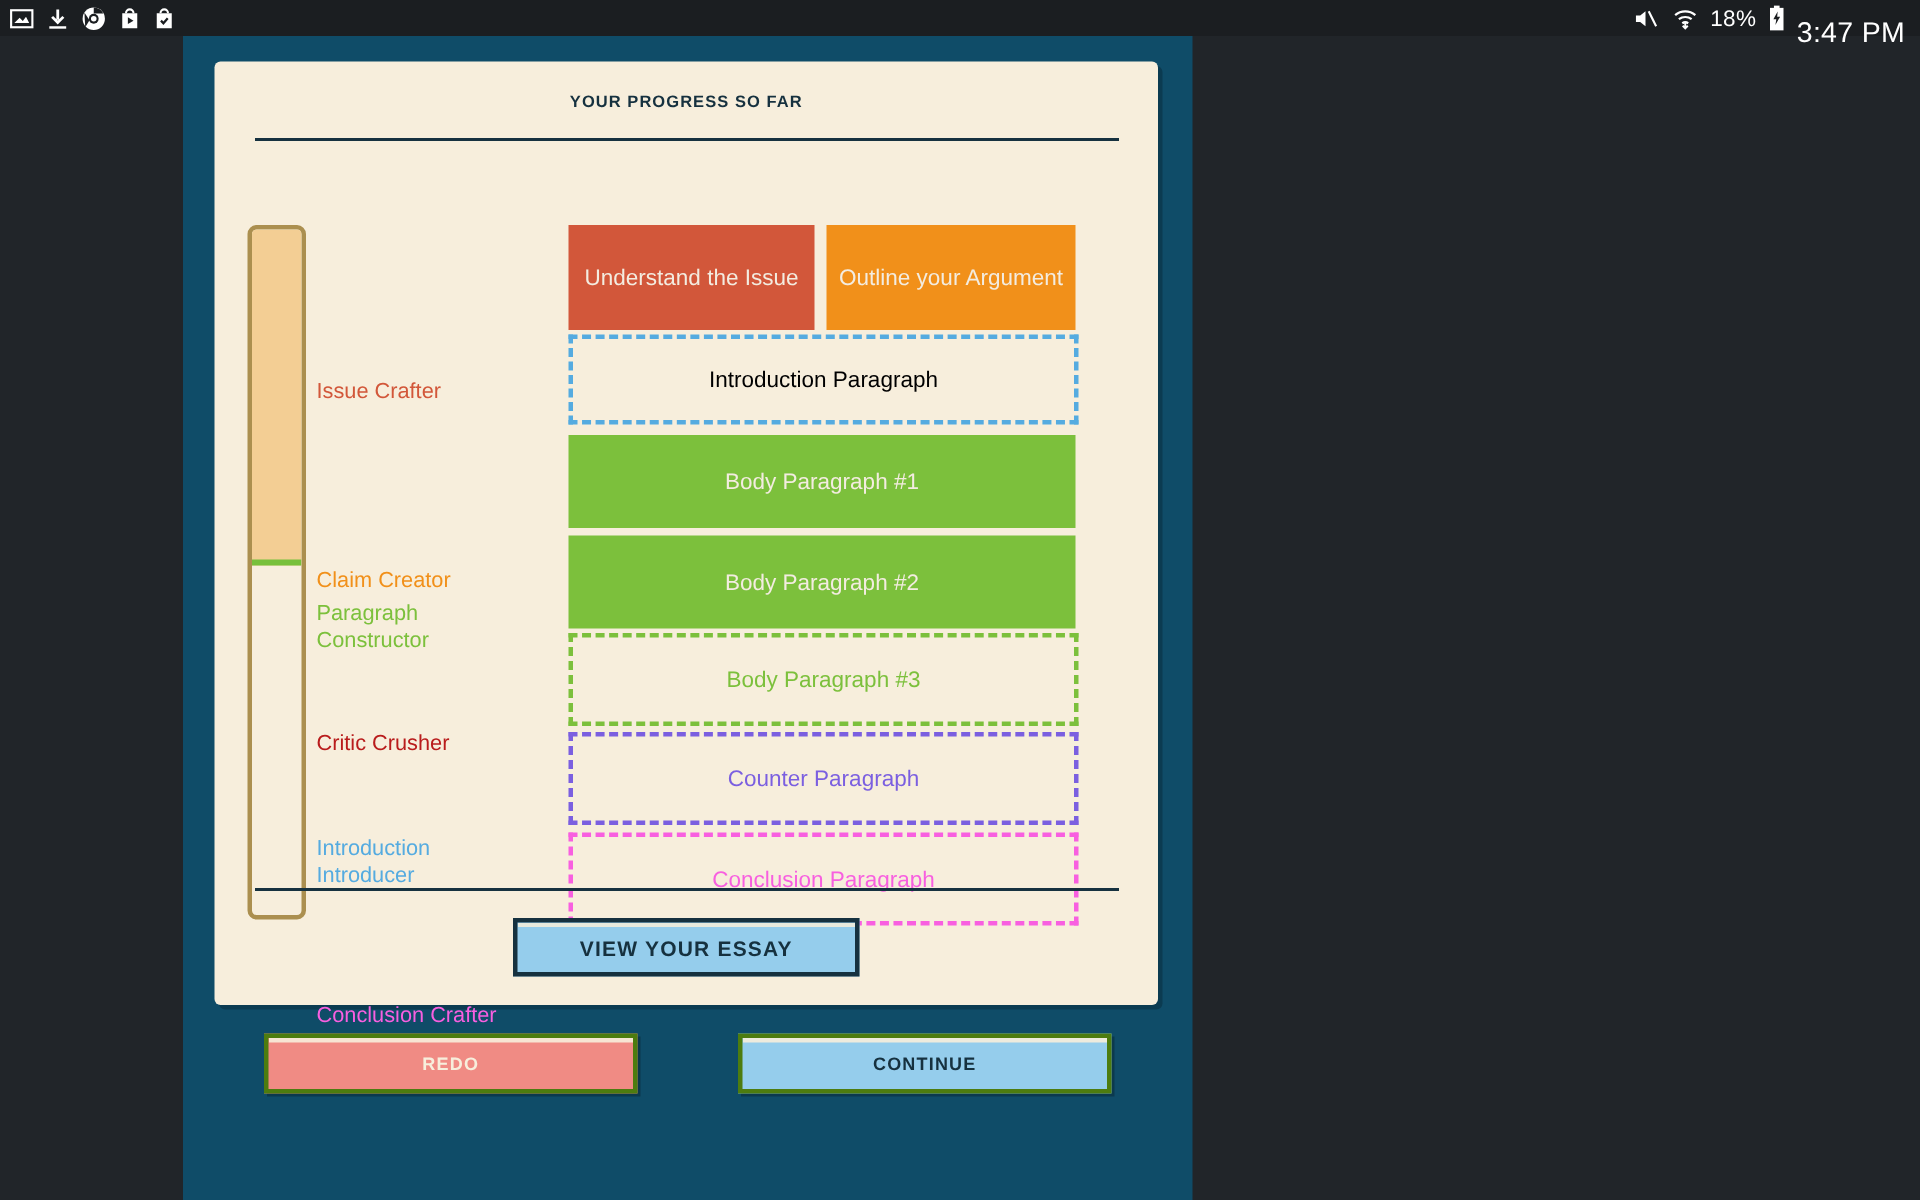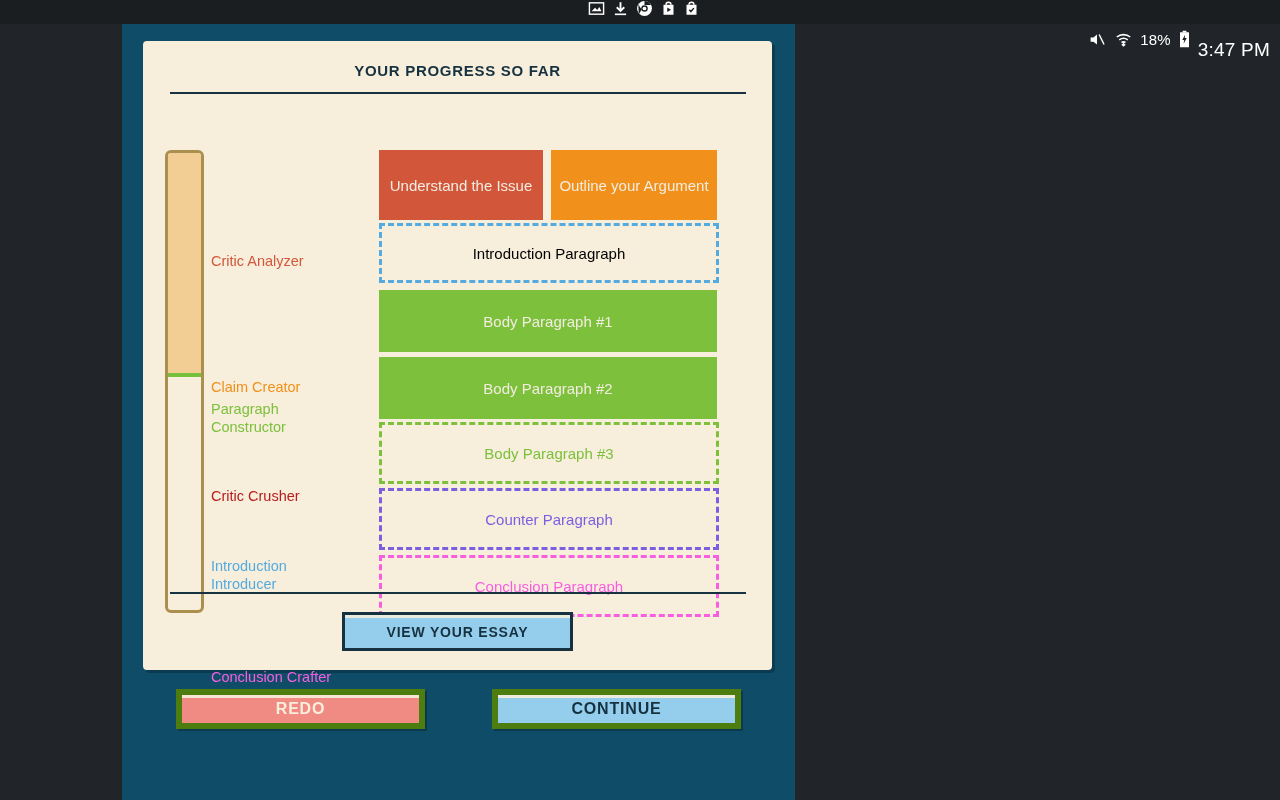--- a/index.html
+++ b/index.html
@@ -10,21 +10,20 @@
     overflow: hidden;
   }
 
   
   .statusbar {
     position: absolute; top: 0; left: 0;
     width: 1280px; height: 24px;
     background: #1b1e21;
     display: flex; align-items: center;
     z-index: 50;
-    flex-direction: column;
   }
   .sb-left { display: flex; align-items: center; gap: 8px; padding-left: 6px; }
   .sb-right {
     margin-left: auto; display: flex; align-items: center;
     gap: 7px; padding-right: 10px;
     color: #ffffff; font-size: 17px; letter-spacing: .2px;
   }
   .sb-icon { display: block; }
   .sb-batt { font-size: 15px; }
   .sb-clock { font-size: 19px; font-weight: 400; margin-top: 22px; }
@@ -44,21 +43,21 @@
   
   .card {
     position: absolute; top: 17px; left: 21px;
     width: 629px; height: 629px;
     background: #f7eedc;
     border-radius: 4px;
     box-shadow: 3px 3px 0 rgba(0,0,0,.22);
   }
   .card-title {
     text-align: center;
-    font-size: 15px; font-weight: bold;
+    font-size: 11px; font-weight: bold;
     letter-spacing: .7px;
     color: #16313f;
     padding-top: 21px;
   }
   .rule {
     position: absolute; left: 27px; width: 576px;
     height: 2px; background: #16313f;
   }
   .rule-top { top: 51px; }
   .rule-bot { top: 551px; }
@@ -116,23 +115,23 @@
     display: flex; align-items: center; justify-content: center;
     cursor: pointer;
     box-shadow: inset 0 3px 0 rgba(247,238,220,.85);
   }
 
   
   .btn-row { position: absolute; top: 665px; left: 0; width: 673px; height: 50px; }
   .bigbtn {
     position: absolute; top: 0;
     height: 40px;
-    border: 6px solid #4d7c0f;
+    border: 3px solid #4d7c0f;
     display: flex; align-items: center; justify-content: center;
-    font-size: 16px; font-weight: bold; letter-spacing: .8px;
+    font-size: 12px; font-weight: bold; letter-spacing: .8px;
     cursor: pointer;
     box-shadow: inset 0 3px 0 rgba(247,238,220,.9), 2px 2px 0 rgba(0,0,0,.25);
   }
   .btn-redo { left: 54px; width: 249px; background: #f08b84; color: #f7eedc; }
   .btn-cont { left: 370px; width: 249px; background: #95cdec; color: #16313f; }
 </style>
 </head>
 <body>
 
 <div class="statusbar">
@@ -191,21 +190,21 @@
       <div class="card-title">YOUR PROGRESS SO FAR</div>
       <div class="rule rule-top"></div>
 
       <div class="diagram">
 
         <div class="progress-rail" style="border-color: rgb(171, 143, 79);">
           <div class="progress-fill" style="height: 49%; background: rgb(243, 206, 148); border-bottom-color: rgb(119, 192, 59);"></div>
         </div>
 
         <div class="labels">
-            <div class="stage-label" style="top: 102px; color: rgb(210, 87, 58);">Critic Analyzer</div>
+            <div class="stage-label" style="top: 102px; color: rgb(210, 87, 58);">Issue Crafter</div>
             <div class="stage-label" style="top: 180px; color: rgb(241, 144, 26); margin-top: 48px;">Claim Creator</div>
             <div class="stage-label" style="top: 250px; color: rgb(124, 192, 60);">Paragraph
 Constructor</div>
             <div class="stage-label" style="top: 337px; color: #b91c1c;">Critic Crusher</div>
             <div class="stage-label" style="top: 407px; color: rgb(85, 171, 224);">Introduction
 Introducer</div>
             <div class="stage-label" style="top: 490px; color: rgb(248, 95, 224); margin-top: 28px;">Conclusion Crafter</div>
           </div>
 
         <div class="blocks">

